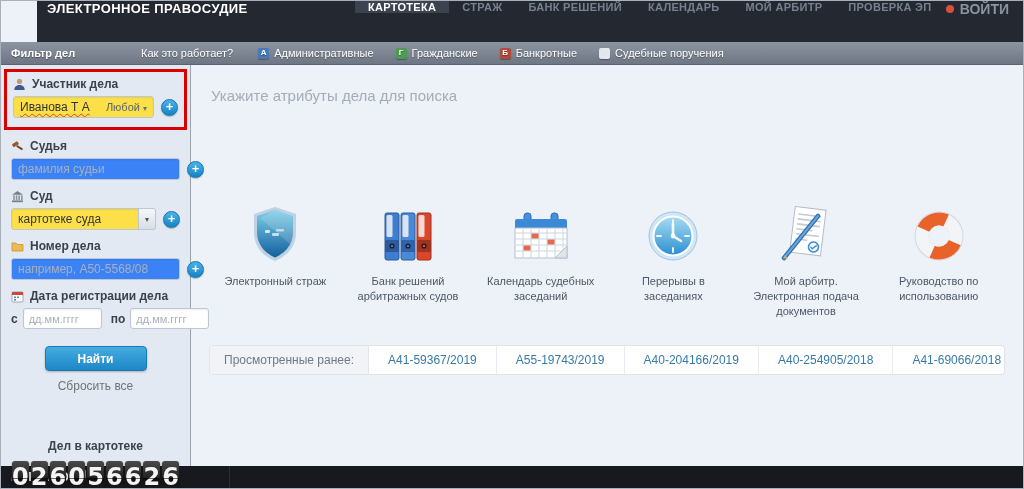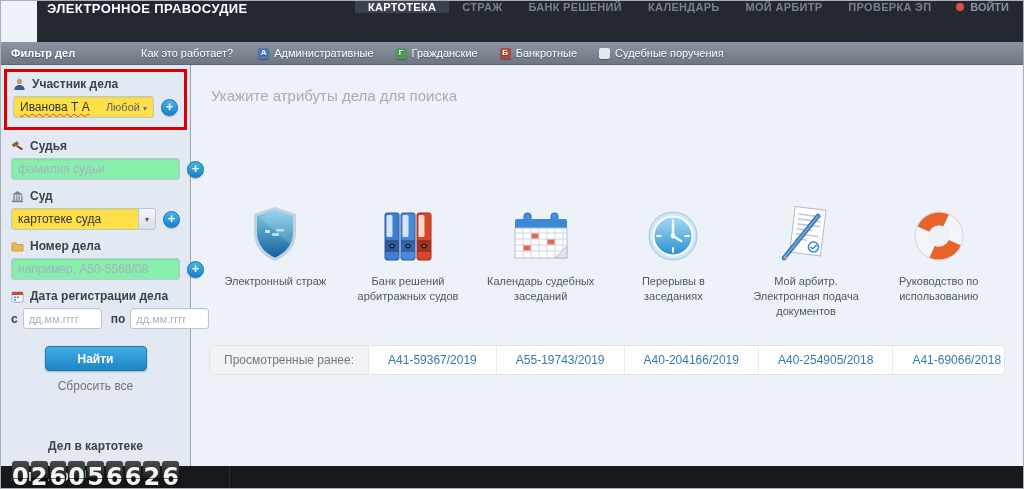--- a/index.html
+++ b/index.html
@@ -6,21 +6,21 @@
   html,body { background:#cfd6e0; }
   body { font-family:"Liberation Sans", sans-serif; }
   .app { width:1024px; height:489px; background:#edf1f8; position:relative; overflow:hidden; border:1px solid #aab0ba; display:flex; flex-direction:column; }
 
   
   .topnav { height:41px; background:#232831; display:flex; align-items:flex-start; flex:none;margin-left:36px; }
   .brand { color:#fff; font-size:13px; font-weight:bold; letter-spacing:.4px; padding-left:10px; width:318px; display:flex; align-items:center; }
   .tabs { display:flex; }
   .tab { display:flex; align-items:center; padding:0 13px; font-size:11px; font-weight:bold; color:#79818f; letter-spacing:.3px; cursor:pointer; }
   .tab.active { background:#3b4250; color:#ffffff; }
-  .login { margin-left:auto; display:flex; align-items:center; padding-right:14px; color:#8b93a1; font-size:11px; font-weight:bold; cursor:pointer; }
+  .login { margin-left:auto; display:flex; align-items:center; padding-right:14px; color:#8b93a1; font-size:14px; font-weight:bold; cursor:pointer; }
   .login-dot { width:8px; height:8px; border-radius:50%; background:#d9503a; margin-right:6px; }
 
   
   .filterbar { height:23px; background:linear-gradient(#8d95a3,#6e7684); border-bottom:1px solid #5c6472; display:flex; align-items:center; color:#fff; font-size:11px; text-shadow:0 1px 1px rgba(0,0,0,.35); flex:none; }
   .filter-title { font-weight:bold; padding-left:10px; width:140px; }
   .how-link { margin-right:14px; cursor:pointer; }
   .cats { display:flex; }
   .cat { display:flex; align-items:center; padding:0 11px; cursor:pointer; }
   .cat-ic { width:11px; height:11px; border-radius:2px; margin-right:5px; font-size:8px; font-weight:bold; color:#fff; display:flex; align-items:center; justify-content:center; line-height:1; box-shadow:0 1px 1px rgba(0,0,0,.3); }
   .cat-ic.c0 { background:#4779b8; }
@@ -30,21 +30,21 @@
 
   
   .bodyrow { flex:1; display:flex; min-height:0; }
   .sidebar { width:190px; flex:none; background:#e3e9f2; border-right:1px solid #9ba1ab; padding:10px 10px 0 10px; }
 
   .group { margin-bottom:9px; }
   .label-row { display:flex; align-items:center; margin-bottom:5px; }
   .label-row svg { margin-right:6px; flex:none; }
   .g-label { font-size:12px; font-weight:bold; color:#3c414a; }
   .input-row { display:flex; align-items:center; }
-  .textbox { flex:1; height:22px; border:1px solid #bcc7d6; border-radius:3px; background:#86efac; padding:0 6px; font-size:12px; color:#333; font-family:"Liberation Sans",sans-serif; box-shadow:inset 0 1px 2px rgba(0,0,0,.07); outline:none; }
+  .textbox { flex:1; height:22px; border:1px solid #bcc7d6; border-radius:3px; background:#3b82f6; padding:0 6px; font-size:12px; color:#333; font-family:"Liberation Sans",sans-serif; box-shadow:inset 0 1px 2px rgba(0,0,0,.07); outline:none; }
   .textbox::placeholder { color:#a8b1bf; opacity:1; }
   .plus-btn { width:17px; height:17px; flex:none; margin-left:7px; border-radius:50%; background:linear-gradient(#4ab2e8,#1484c6); border:1px solid #1173ae; color:#fff; font-size:13px; font-weight:bold; line-height:14px; text-align:center; cursor:pointer; box-shadow:0 1px 1px rgba(0,0,0,.25); }
 
   .hl-red { border:3px solid #da0000; margin:-6px -7px 9px -7px; padding:5px 6px 9px 6px; }
 
   .combo { flex:1; height:22px; border:1px solid #bcc7d6; border-radius:3px; background:#fde047; display:flex; align-items:center; box-shadow:inset 0 1px 2px rgba(0,0,0,.07); cursor:text; overflow:hidden; }
   .combo .val { flex:1; padding:0 6px; font-size:12px; color:#333; white-space:nowrap; }
   .combo .val.misspell { text-decoration:underline wavy #e04030 1px; text-underline-offset:2px; }
   .combo .role { font-size:11px; color:#5a626e; padding-right:6px; cursor:pointer; white-space:nowrap; }
   .combo .role .arr { color:#6a727e; font-size:8px; }

